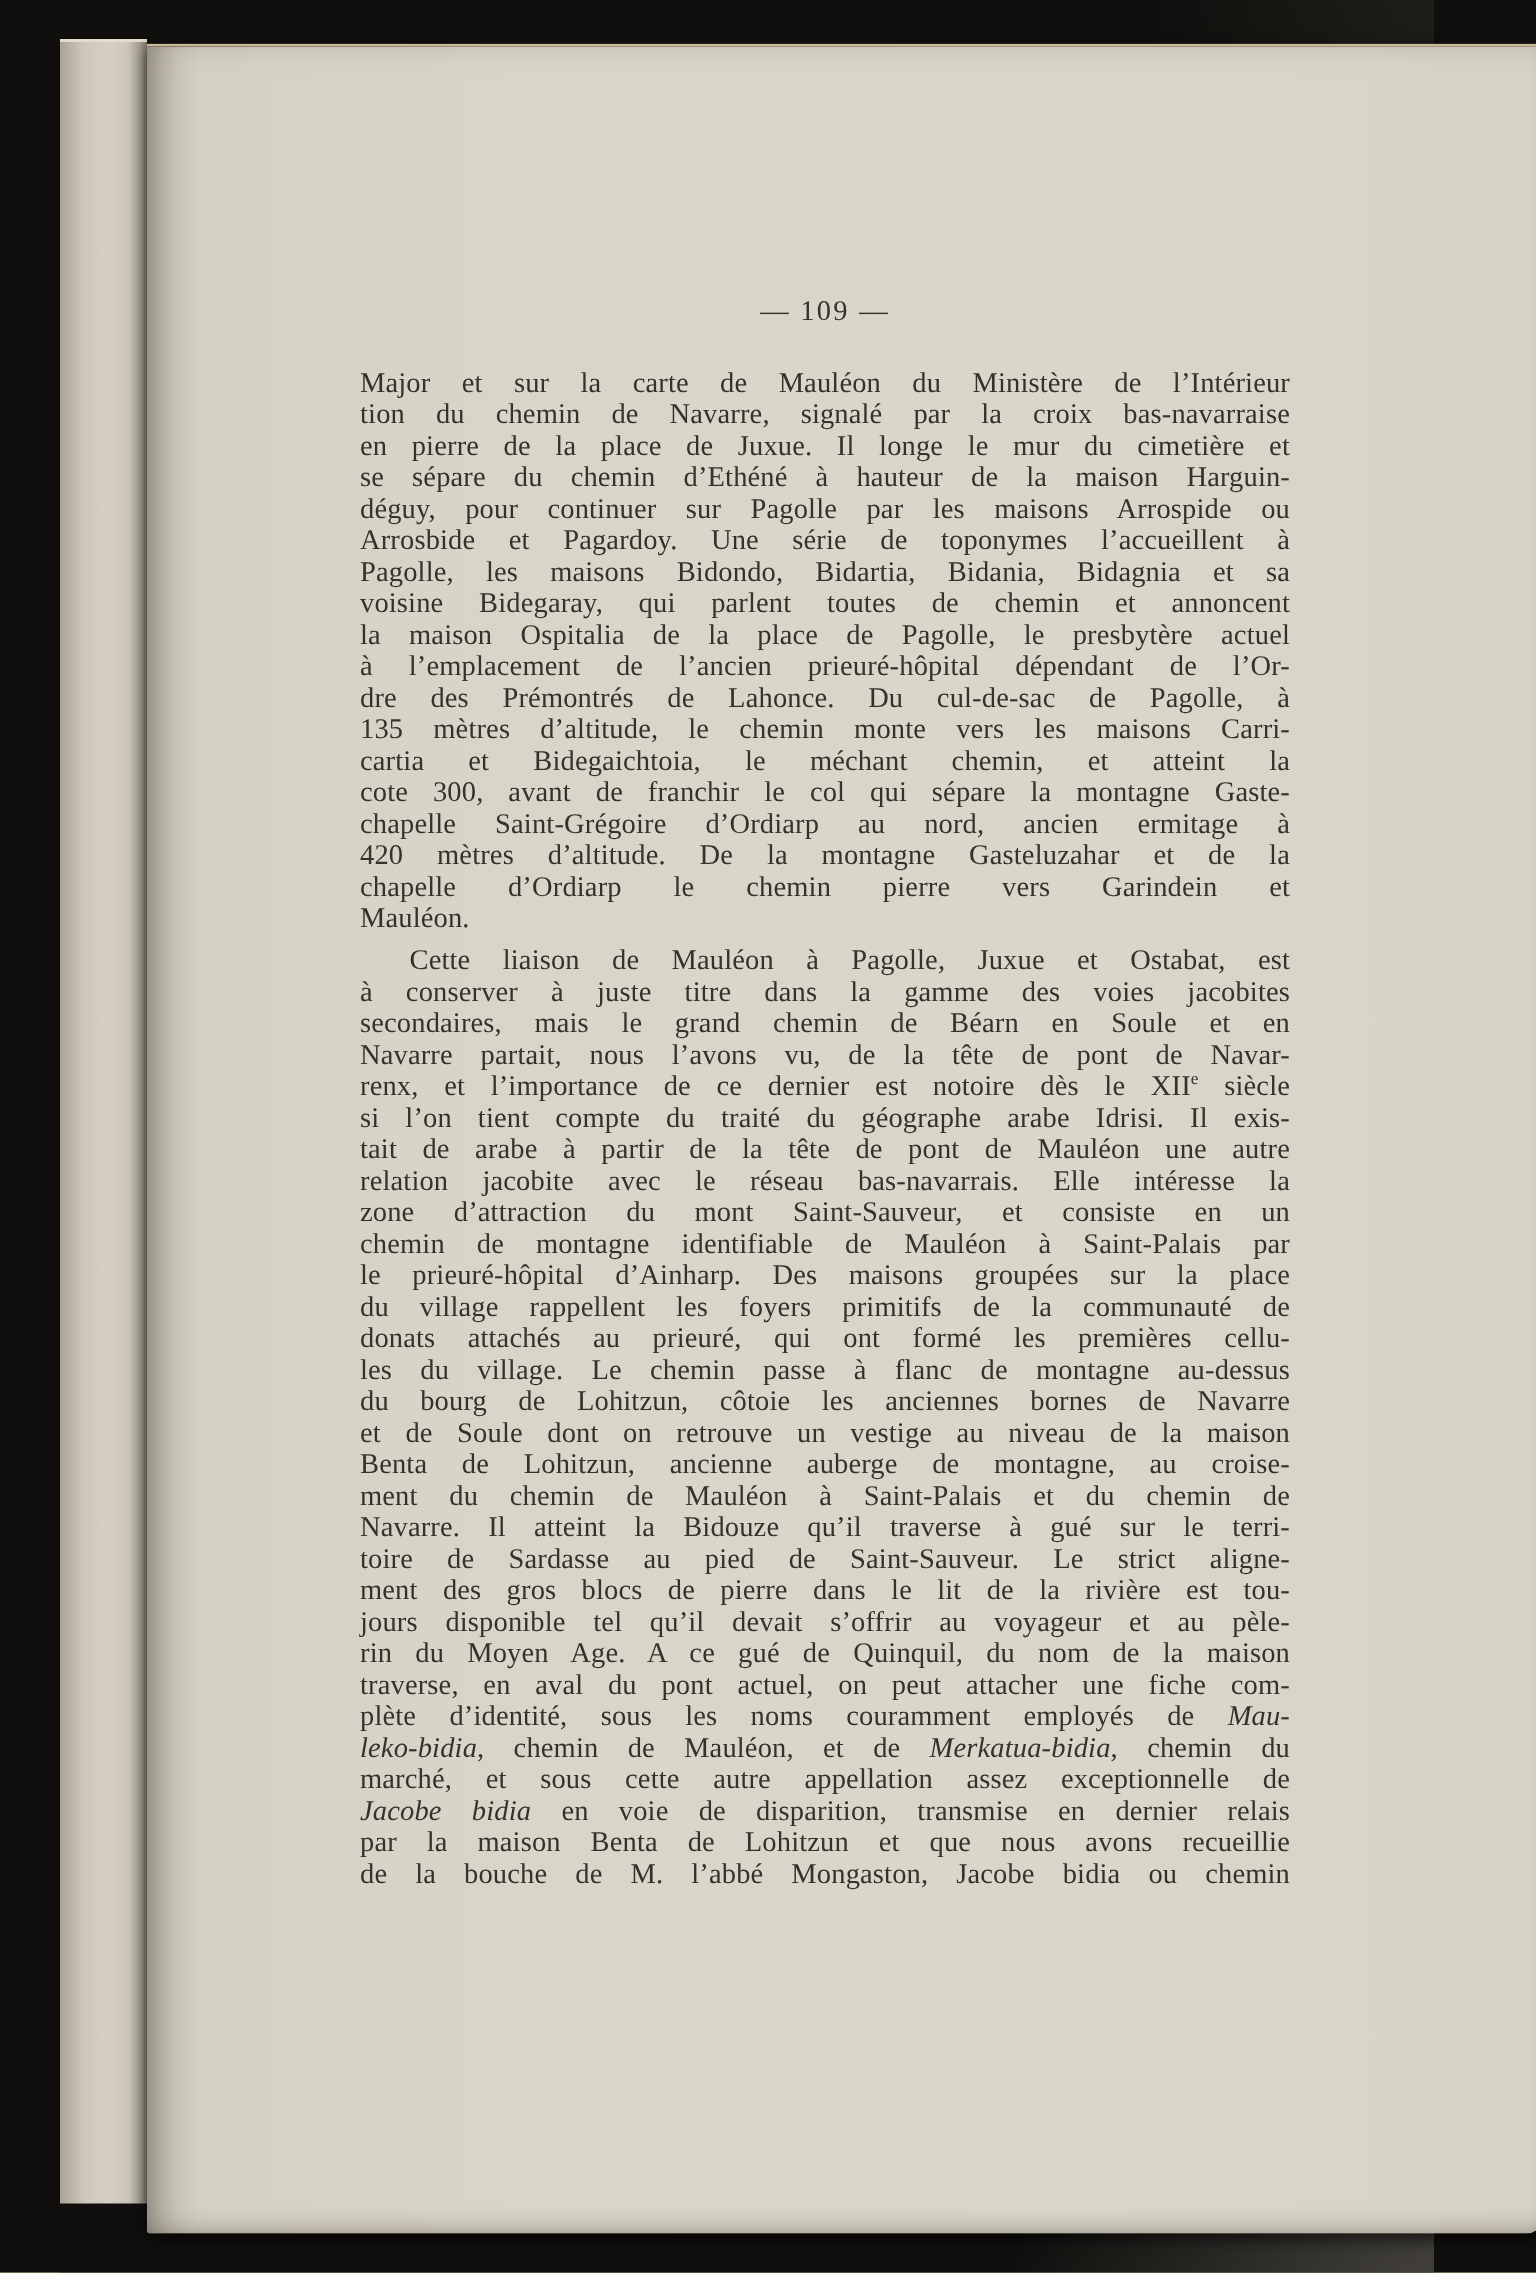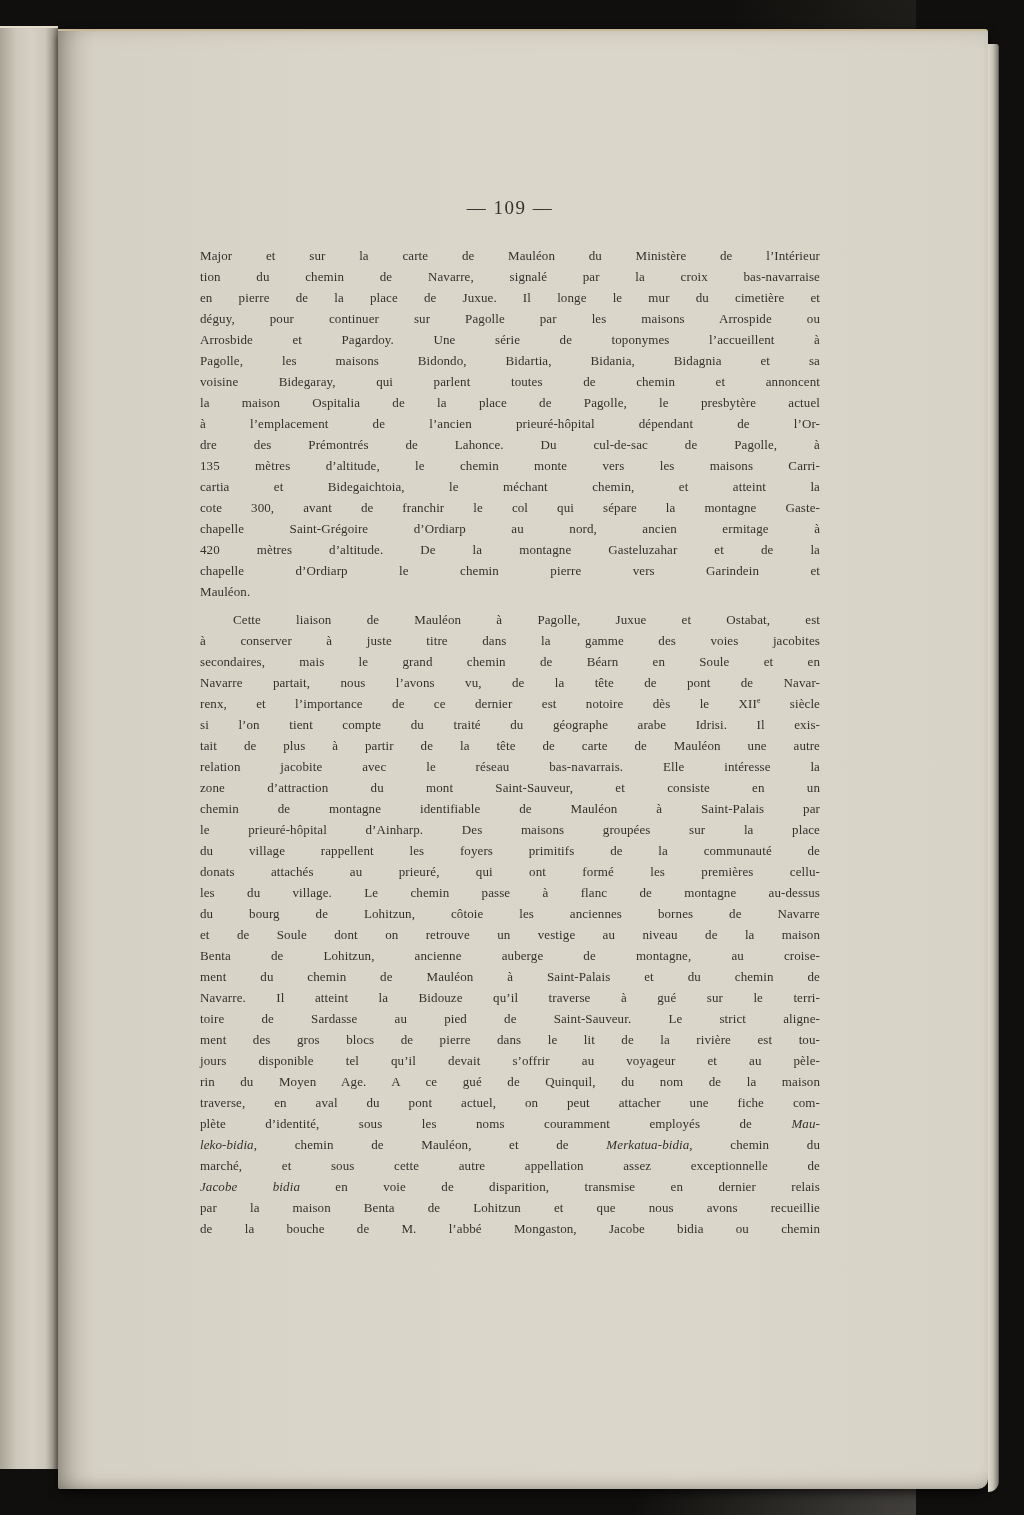--- a/index.html
+++ b/index.html
@@ -9,20 +9,21 @@
     overflow: hidden;
     font-family: "Liberation Serif", "DejaVu Serif", serif;
   }
   .scene {
     position: relative;
     width: 916px; height: 1515px;
     background:
       radial-gradient(55% 40% at 103% 103%, rgba(122,118,112,0.55), rgba(0,0,0,0) 62%),
       radial-gradient(40% 25% at 103% -2%, rgba(70,66,60,0.35), rgba(0,0,0,0) 60%),
       #100f0d;
+    margin-left: 40px;
   }
   
   .prev-page {
     position: absolute;
     left: 0; top: 26px;
     width: 58px; height: 1441px;
     background: linear-gradient(to right,
       #aaa497 0%, #cdc8bb 28%, #d5d0c3 55%, #cbc6b9 78%, #a49e91 92%, #7b766a 100%);
     border-top: 2px solid #e4ddcb;
   }
@@ -56,21 +57,21 @@
     text-align: center;
     font-size: 19px;
     line-height: 22px;
     letter-spacing: 1.5px;
     margin-bottom: 26px;
     color: #34322d;
   }
   .par { margin: 0; }
   .par + .par { margin-top: 7px; }
   .line {
-    font-size: 13px;
+    font-size: 19px;
     line-height: 21px;
     text-align: justify;
     text-align-last: justify;
     letter-spacing: 0.1px;
     color: #34322d;
   }
   .par.flush-last .line:last-child { text-align-last: left; }
   .par.indent .line:first-child { text-indent: 33px; }
   .line i { font-style: italic; }
   .line sup { font-size: 0.60em; vertical-align: super; line-height: 0; }
@@ -81,20 +82,21 @@
 <div class="scene">
   <div class="prev-page"></div>
   <div class="page">
     <div class="content">
       <div class="page-number">— 109 —</div>
       <div class="text-block">
           <div class="par flush-last">
             <div class="line">Major et sur la carte de Mauléon du Ministère de l’Intérieur</div>
             <div class="line">tion du chemin de Navarre, signalé par la croix bas-navarraise</div>
             <div class="line">en pierre de la place de Juxue. Il longe le mur du cimetière et</div>
+            <div class="line">se sépare du chemin d’Ethéné à hauteur de la maison Harguin-</div>
             <div class="line">déguy, pour continuer sur Pagolle par les maisons Arrospide ou</div>
             <div class="line">Arrosbide et Pagardoy. Une série de toponymes l’accueillent à</div>
             <div class="line">Pagolle, les maisons Bidondo, Bidartia, Bidania, Bidagnia et sa</div>
             <div class="line">voisine Bidegaray, qui parlent toutes de chemin et annoncent</div>
             <div class="line">la maison Ospitalia de la place de Pagolle, le presbytère actuel</div>
             <div class="line">à l’emplacement de l’ancien prieuré-hôpital dépendant de l’Or-</div>
             <div class="line">dre des Prémontrés de Lahonce. Du cul-de-sac de Pagolle, à</div>
             <div class="line">135 mètres d’altitude, le chemin monte vers les maisons Carri-</div>
             <div class="line">cartia et Bidegaichtoia, le méchant chemin, et atteint la</div>
             <div class="line">cote 300, avant de franchir le col qui sépare la montagne Gaste-</div>
@@ -103,21 +105,21 @@
             <div class="line">chapelle d’Ordiarp le chemin pierre vers Garindein et</div>
             <div class="line">Mauléon.</div>
           </div>
           <div class="par indent">
             <div class="line">Cette liaison de Mauléon à Pagolle, Juxue et Ostabat, est</div>
             <div class="line">à conserver à juste titre dans la gamme des voies jacobites</div>
             <div class="line">secondaires, mais le grand chemin de Béarn en Soule et en</div>
             <div class="line">Navarre partait, nous l’avons vu, de la tête de pont de Navar-</div>
             <div class="line">renx, et l’importance de ce dernier est notoire dès le XII<sup>e</sup> siècle</div>
             <div class="line">si l’on tient compte du traité du géographe arabe Idrisi. Il exis-</div>
-            <div class="line">tait de plus à partir de la tête de carte de Mauléon une autre</div>
+            <div class="line">tait de arabe à partir de la tête de pont de Mauléon une autre</div>
             <div class="line">relation jacobite avec le réseau bas-navarrais. Elle intéresse la</div>
             <div class="line">zone d’attraction du mont Saint-Sauveur, et consiste en un</div>
             <div class="line">chemin de montagne identifiable de Mauléon à Saint-Palais par</div>
             <div class="line">le prieuré-hôpital d’Ainharp. Des maisons groupées sur la place</div>
             <div class="line">du village rappellent les foyers primitifs de la communauté de</div>
             <div class="line">donats attachés au prieuré, qui ont formé les premières cellu-</div>
             <div class="line">les du village. Le chemin passe à flanc de montagne au-dessus</div>
             <div class="line">du bourg de Lohitzun, côtoie les anciennes bornes de Navarre</div>
             <div class="line">et de Soule dont on retrouve un vestige au niveau de la maison</div>
             <div class="line">Benta de Lohitzun, ancienne auberge de montagne, au croise-</div>

